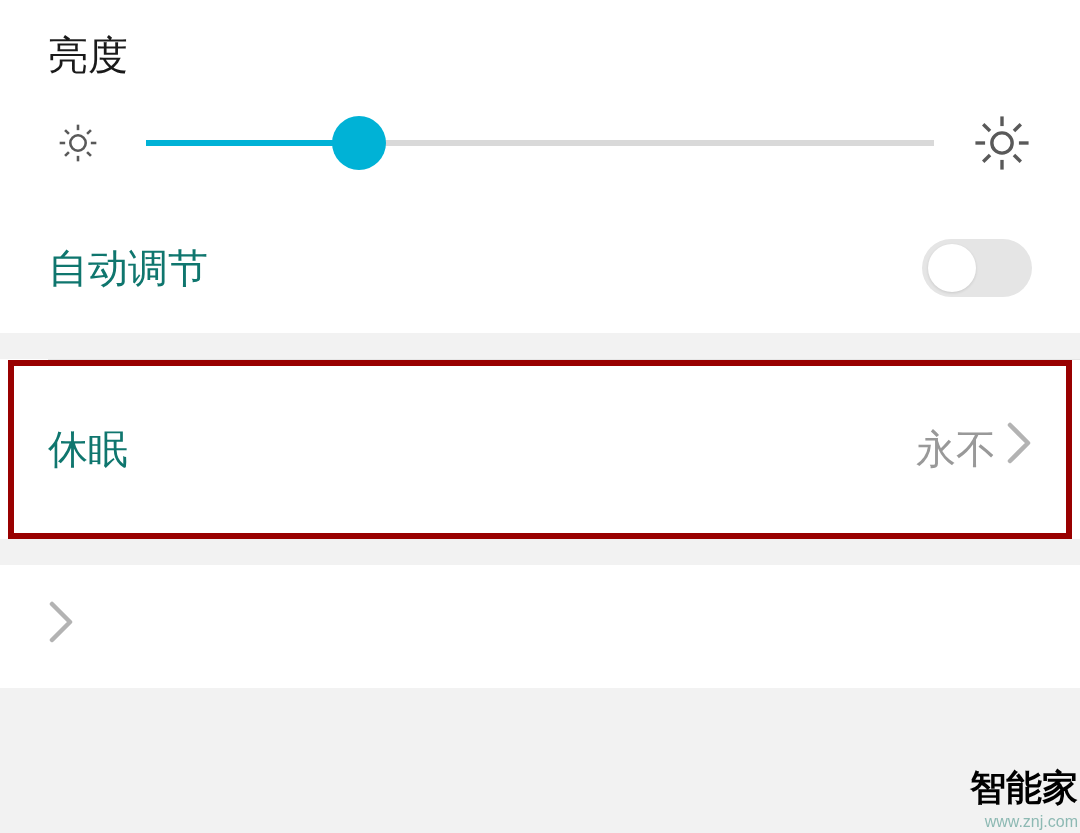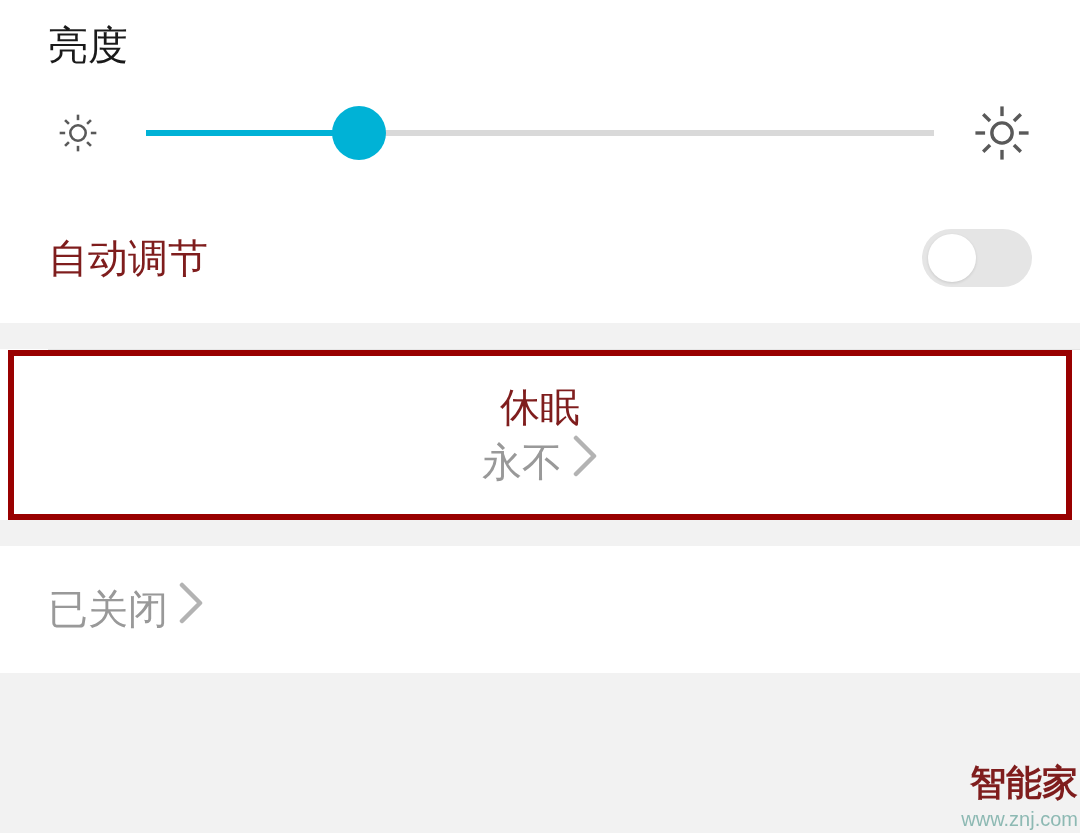--- a/index.html
+++ b/index.html
@@ -10,21 +10,21 @@
     body {
       font-family: -apple-system, "PingFang SC", "Microsoft YaHei", sans-serif;
       background: #f2f2f2;
       width: 1080px;
       height: 833px;
     }
     .section {
       background: #ffffff;
     }
     .brightness-section {
-      padding-top: 2px;
+      padding-top: 12px;
     }
     .section-title {
       font-size: 40px;
       color: #1a1a1a;
       padding: 16px 48px 30px 48px;
     }
     .slider-row {
       display: flex;
       align-items: center;
       padding: 0 48px 30px 48px;
@@ -73,21 +73,21 @@
       transform: translate(-50%, -50%);
     }
     .row {
       display: flex;
       align-items: center;
       justify-content: space-between;
       padding: 36px 48px;
     }
     .row-label {
       font-size: 40px;
-      color: #7f1d1d;
+      color: #0f766e;
     }
     .row-value {
       font-size: 40px;
       color: #999999;
       display: flex;
       align-items: flex-start;
       gap: 10px;
     }
     .toggle {
       width: 110px;
@@ -119,37 +119,36 @@
       flex-shrink: 0;
     }
     .highlighted-row {
       border-left: 6px solid #990000;
       border-right: 6px solid #990000;
       border-top: 6px solid #990000;
       border-bottom: 6px solid #990000;
       margin: 0 8px;
     }
     .highlighted-row .row {
-      padding: 24px 34px;
-      flex-direction: column;
+      padding: 56px 34px;
     }
     .watermark {
       position: absolute;
       right: 2px;
       bottom: 2px;
       text-align: right;
     }
     .watermark-main {
       font-size: 36px;
       font-weight: bold;
-      color: #7f1d1d;
+      color: #000000;
       text-align: right;
     }
     .watermark-url {
-      font-size: 20px;
+      font-size: 16px;
       color: #8db9b3;
     }
   </style>
 </head>
 <body>
 
 <div class="section brightness-section">
   <div class="section-title">亮度</div>
   <div class="slider-row">
     <span class="slider-icon">
@@ -210,21 +209,20 @@
       </div>
     </div>
   </div>
 </div>
 
 <div class="section-gap"></div>
 
 <div class="section">
   <div class="row">
     <div class="row-value">
-      <span>已关闭</span>
       <span class="chevron">
         <svg width="26" height="42" viewBox="0 0 16 28">
           <polyline points="2,2 14,14 2,26" stroke="#b3b3b3" stroke-width="3" fill="none" stroke-linecap="round" stroke-linejoin="round"></polyline>
         </svg>
       </span>
     </div>
   </div>
 </div>
 
 <div class="watermark">

